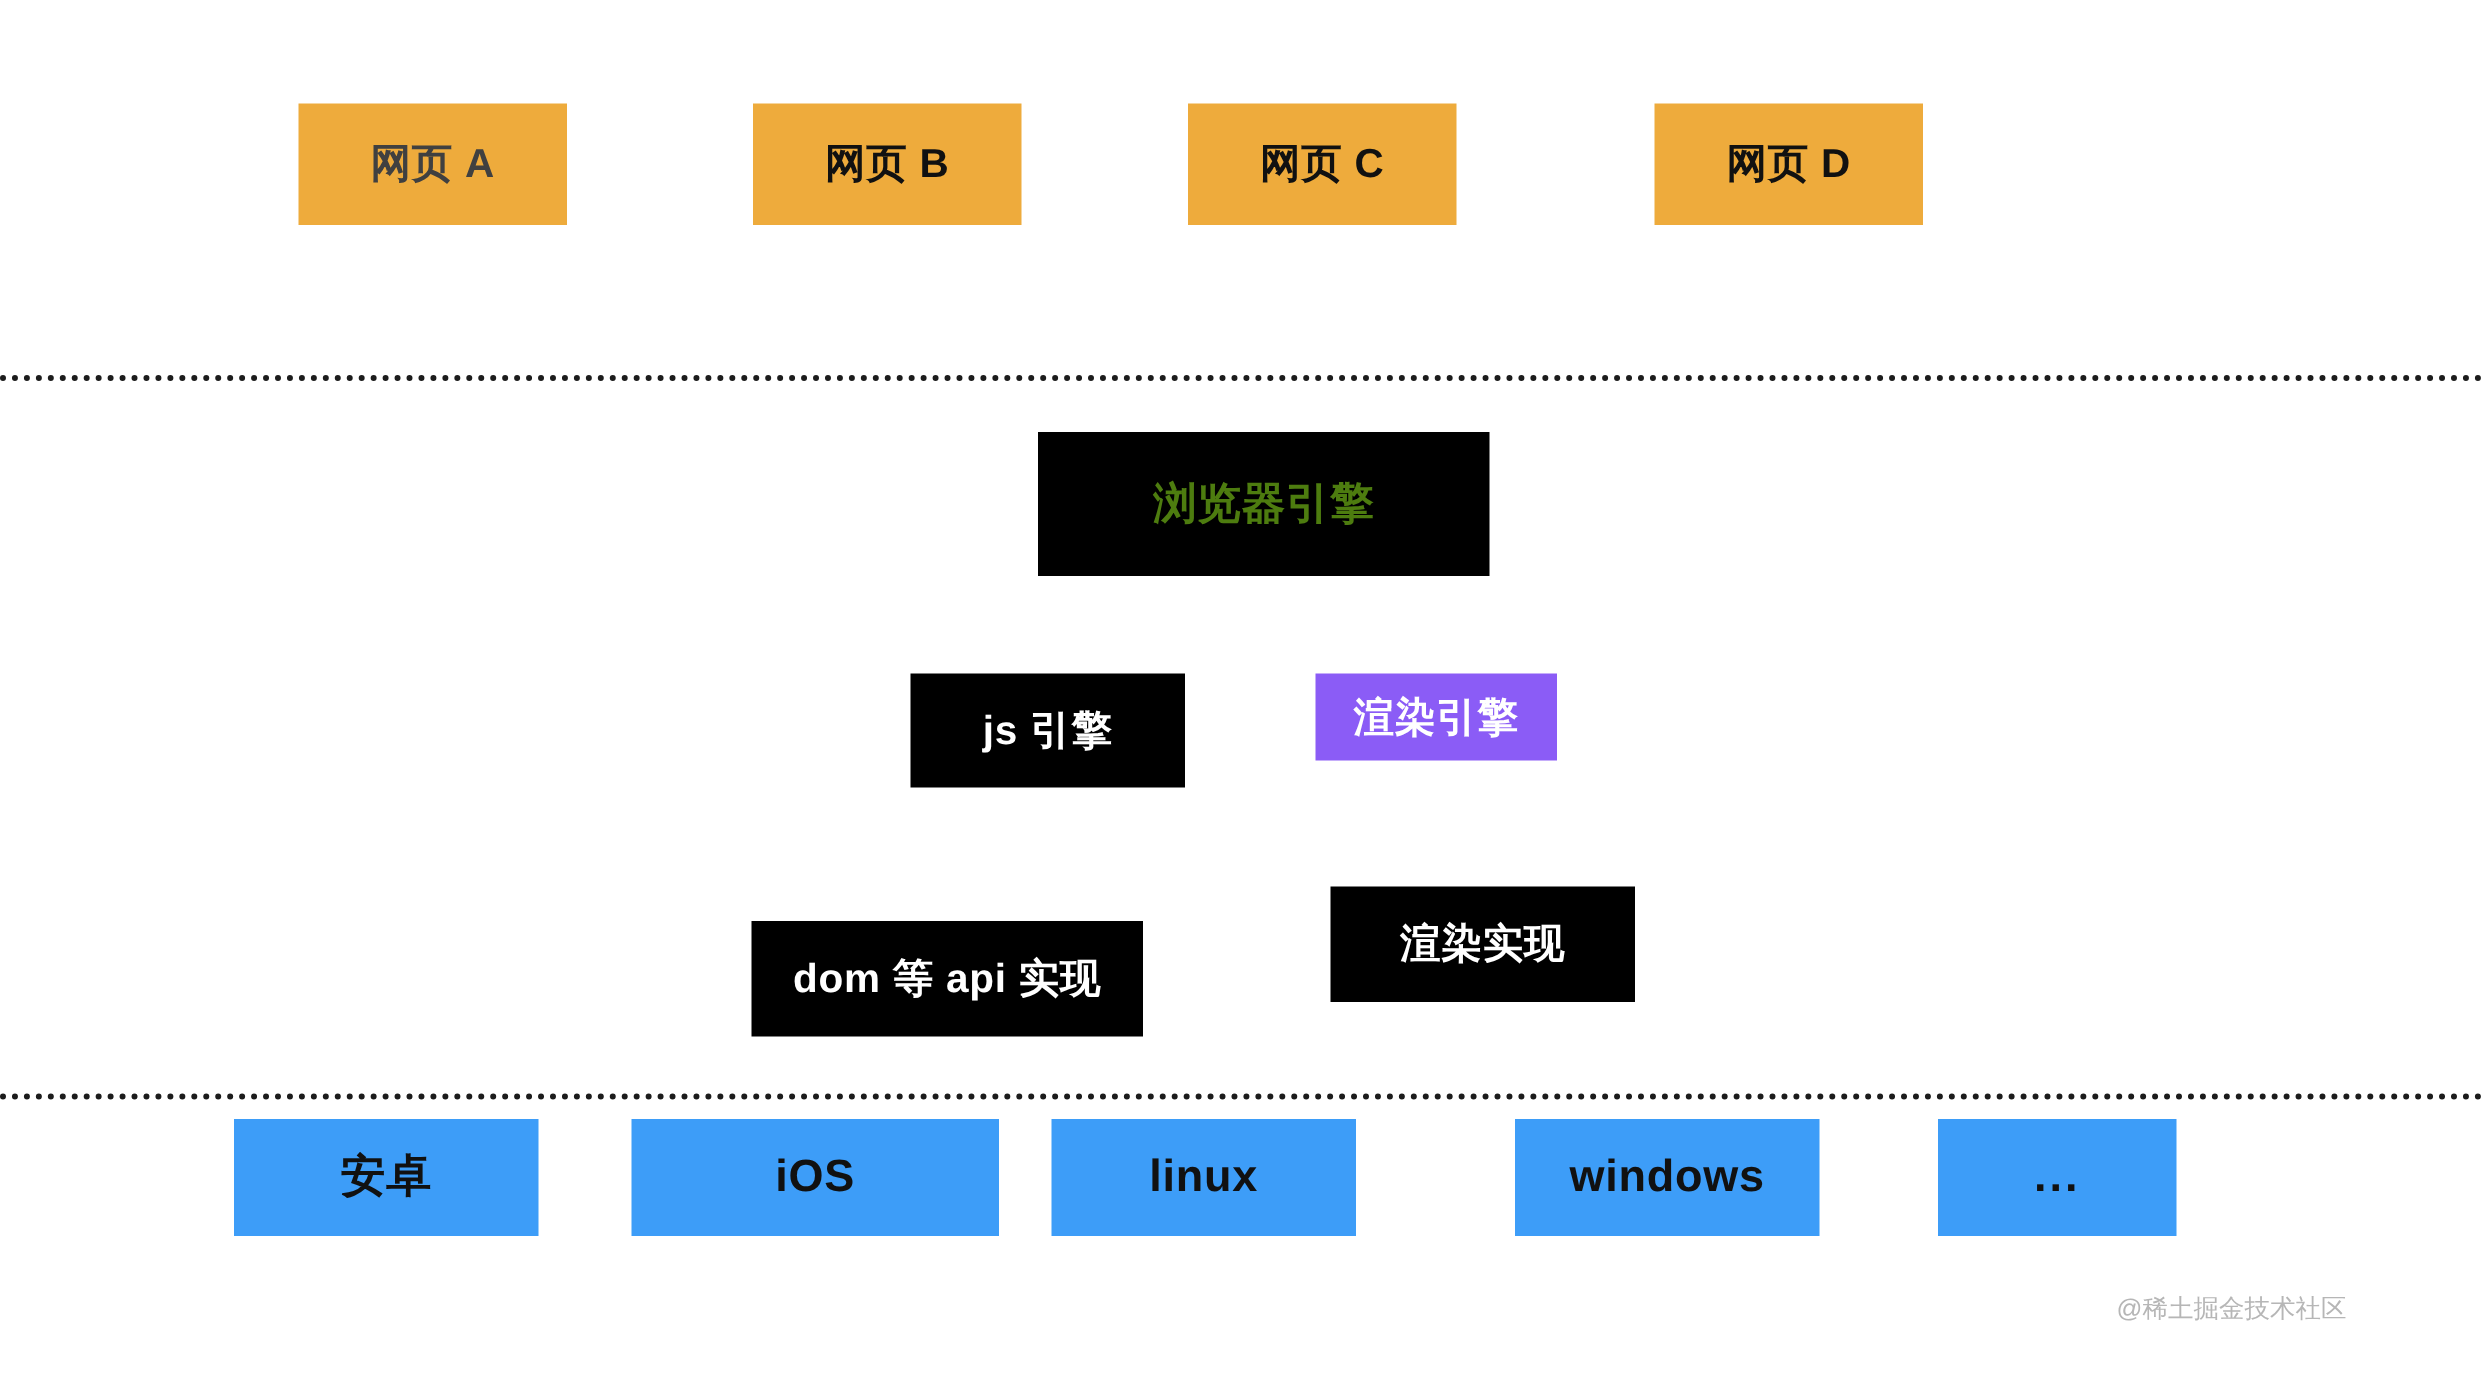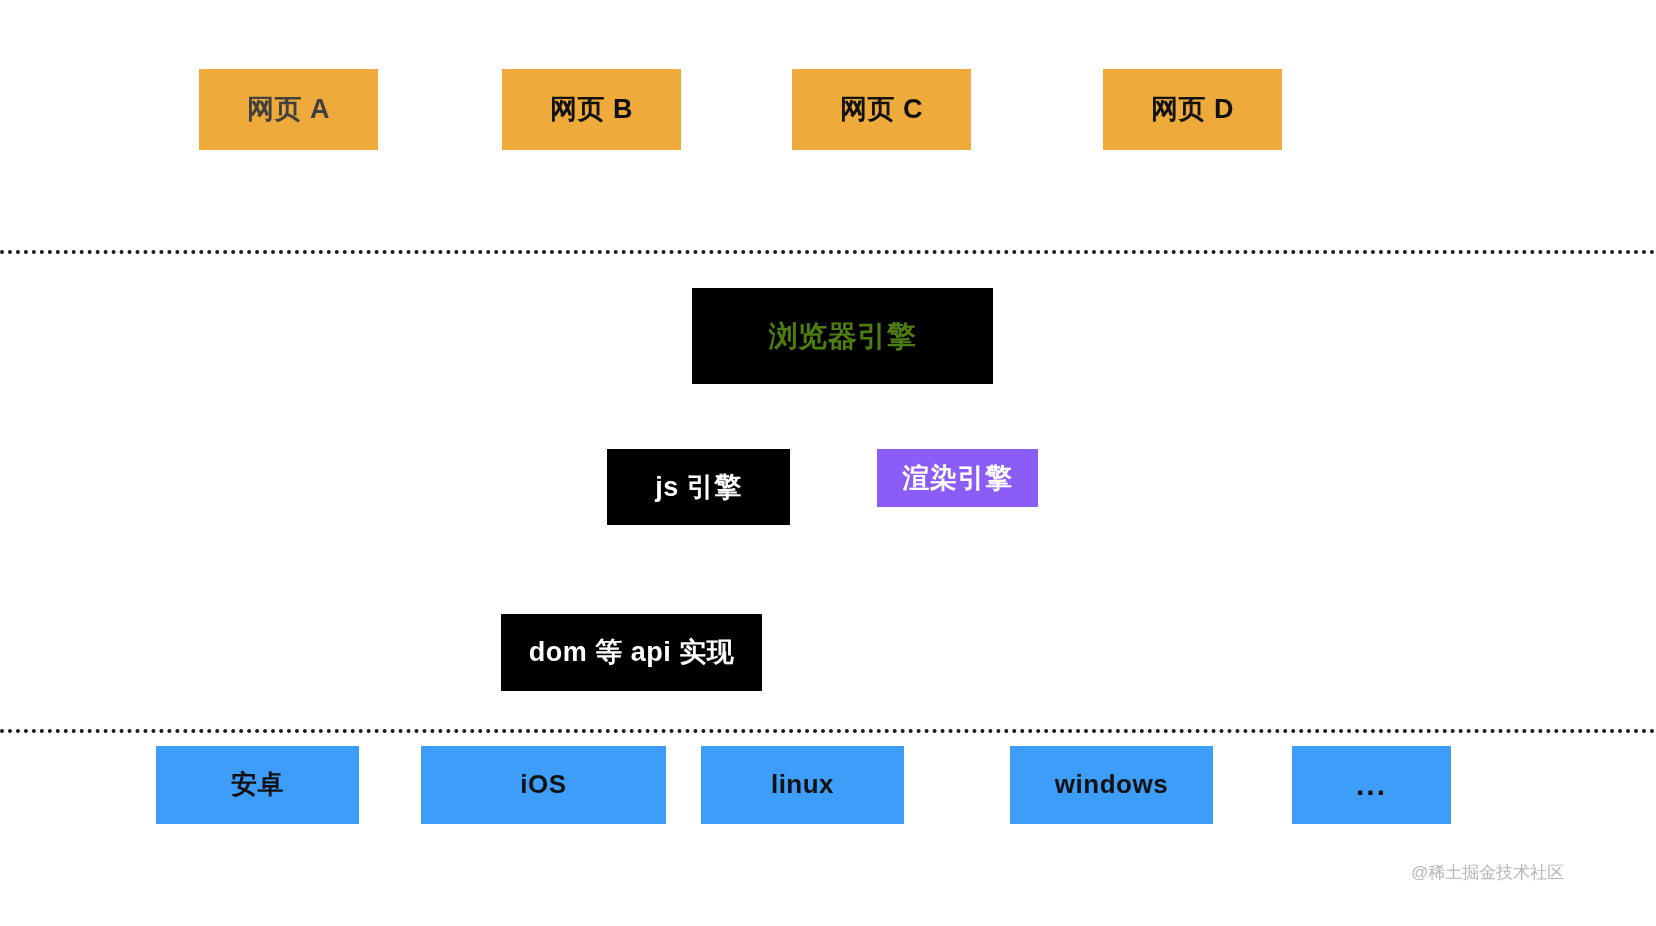--- a/index.html
+++ b/index.html
@@ -50,21 +50,21 @@
     letter-spacing: 0.5px;
   }
   .engine-node.lvl1 { font-size: 29px; }
   .engine-node.lvl2 { font-size: 27px; }
   .engine-node.lvl3 { font-size: 27px; }
 
   
   .os-node {
     background: #3d9df8;
     color: #111111;
-    font-size: 26px;
+    font-size: 30px;
     font-weight: 700;
     letter-spacing: 0.5px;
   }
   .os-node.ellipsis-node {
     font-size: 30px;
     letter-spacing: 2px;
   }
 
   
   .divider {
@@ -117,20 +117,23 @@
   </div>
 
   <div class="node engine-node lvl2" style="left: 865px; top: 449px; width: 161px; height: 58px; background: #8b5cf6; color: rgb(255, 255, 255); margin-left: 12px;">
     <span class="node-label">渲染引擎</span>
   </div>
 
   <div class="node engine-node lvl3" style="left: 501px; top: 614px; width: 261px; height: 77px; background: rgb(0, 0, 0); color: rgb(255, 255, 255);">
     <span class="node-label">dom 等 api 实现</span>
   </div>
 
+  <div class="node engine-node lvl3" style="left: 887px; top: 591px; width: 203px; height: 77px; background: rgb(0, 0, 0); color: rgb(255, 255, 255);">
+    <span class="node-label">渲染实现</span>
+  </div>
 
   <div class="divider" style="top: 729px; border-top-color: rgb(28, 28, 28);"></div>
 
   <div class="node os-node" style="left: 156px; top: 746px; width: 203px; height: 78px; background: rgb(61, 157, 248); color: rgb(17, 17, 17);">
     <span class="node-label">安卓</span>
   </div>
 
   <div class="node os-node" style="left: 421px; top: 746px; width: 245px; height: 78px; background: rgb(61, 157, 248); color: rgb(17, 17, 17);">
     <span class="node-label">iOS</span>
   </div>

